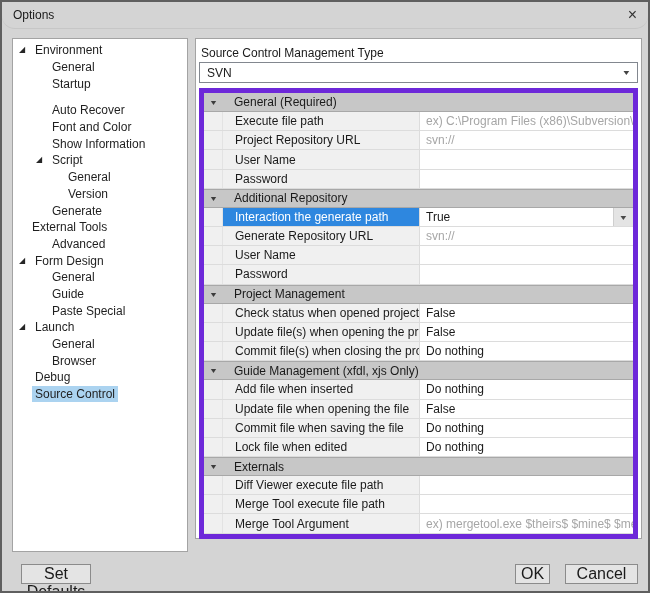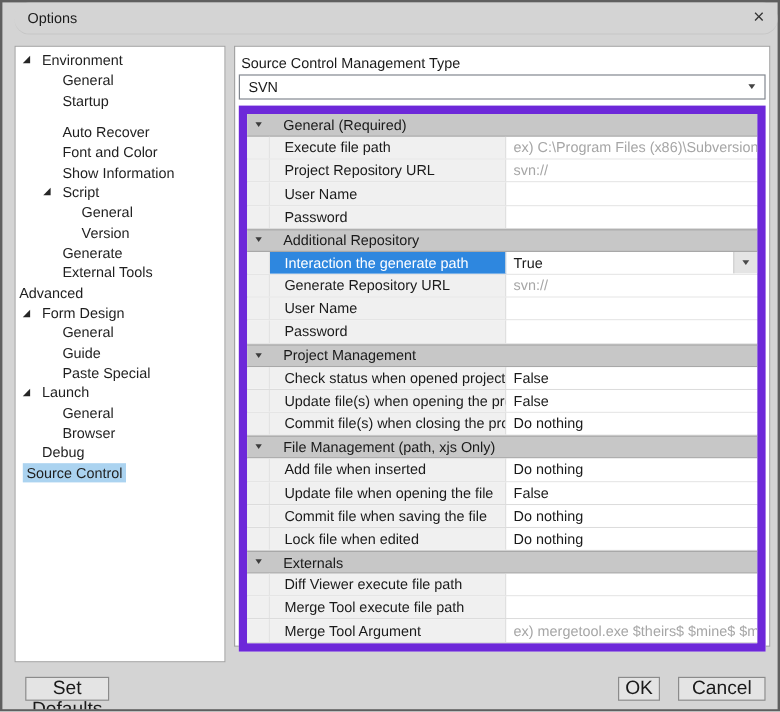--- a/index.html
+++ b/index.html
@@ -1,37 +1,37 @@
 <!DOCTYPE html>
 <html><head>
 <meta charset="utf-8">
 <style>
   html,body{margin:0;padding:0;background:#f0f0f0;}
   .dialog{
     position:relative;width:650px;height:593px;box-sizing:border-box;
     background:#d4d4d4;border:2px solid #5f5f5f;
     font-family:"Liberation Sans",sans-serif;overflow:hidden;
   }
-  .titlebar{position:absolute;left:10px;top:0;right:0;height:27px;display:flex;align-items:center;
+  .titlebar{position:absolute;left:0;top:0;right:0;height:27px;display:flex;align-items:center;
     padding:0 11px;box-sizing:border-box;border-bottom:1px solid #c6c6c6;background:#d4d4d4;border-radius:13px;}
   .title{font-size:12px;color:#1a1a1a;}
   .close{margin-left:auto;font-size:16px;color:#333;line-height:1;cursor:default;}
   .tree-panel{position:absolute;left:10px;top:36px;width:176px;height:514px;box-sizing:border-box;
     background:#fff;border:1px solid #a3a3a3;padding-top:3px;overflow:hidden;}
   .tree-item{height:16.7px;display:flex;align-items:center;font-size:12px;color:#1f1f1f;white-space:nowrap;}
   .twisty{width:13px;flex:none;font-size:8px;color:#262626;line-height:1;}
   .tree-label{padding:1px 3px;border-radius:0;}
   .tree-label.sel{background:#abd3f0;}
   .right-panel{position:absolute;left:193px;top:36px;width:447px;height:501px;box-sizing:border-box;
     background:#fff;border:1px solid #a3a3a3;}
   .scm-label{position:absolute;left:5px;top:7px;font-size:12px;color:#1a1a1a;}
   .combo{position:absolute;left:3px;top:23px;width:439px;height:21px;box-sizing:border-box;
     background:#fff;border:1px solid #82878f;display:flex;align-items:center;padding:0 7px;font-size:12px;color:#1a1a1a;}
   .combo-arrow{margin-left:auto;font-size:7px;color:#444;transform:scaleX(1.4);}
-  .grid{position:absolute;left:3px;top:49px;width:439px;box-sizing:border-box;border:7px solid #6d28d9;background:#fff;}
+  .grid{position:absolute;left:3px;top:49px;width:439px;box-sizing:border-box;border:5px solid #6d28d9;background:#fff;}
   .row{display:flex;height:19.17px;box-sizing:border-box;border-bottom:1px solid #dcdcdc;align-items:stretch;}
   .g-row{background:#c7c7c7;border-bottom:1px solid #a8a8a8;border-top:1px solid #a8a8a8;}
   .g-row:first-child{border-top:none;}
   .gutter{width:18px;flex:none;background:#f0f0f0;border-right:1px solid #e3e3e3;
     display:flex;align-items:center;justify-content:center;}
   .g-row .gutter{background:transparent;border-right:none;}
   .g-tri{font-size:7px;color:#3c3c3c;line-height:1;transform:scaleX(1.3);}
   .g-label{font-size:12px;color:#1a1a1a;display:flex;align-items:center;padding-left:12px;}
   .name{width:197px;flex:none;box-sizing:border-box;background:#f0f0f0;font-size:12px;color:#1a1a1a;
     display:flex;align-items:center;padding-left:12px;border-right:1px solid #dcdcdc;
@@ -84,24 +84,24 @@
       </div>
       <div class="tree-item" style="padding-left: 52px;">
         <span class="tree-label">General</span>
       </div>
       <div class="tree-item" style="padding-left: 52px;">
         <span class="tree-label">Version</span>
       </div>
       <div class="tree-item" style="padding-left: 36px;">
         <span class="tree-label">Generate</span>
       </div>
-      <div class="tree-item" style="padding-left: 36px;">
+      <div class="tree-item" style="padding-left: 16px;">
         <span class="tree-label">External Tools</span>
       </div>
-      <div class="tree-item" style="">
+      <div class="tree-item" style="padding-left: 36px;">
         <span class="tree-label">Advanced</span>
       </div>
       <div class="tree-item" style="padding-left: 6px;">
         <span class="twisty">◢</span>
         <span class="tree-label">Form Design</span>
       </div>
       <div class="tree-item" style="padding-left: 36px;">
         <span class="tree-label">General</span>
       </div>
       <div class="tree-item" style="padding-left: 36px;">
@@ -116,21 +116,21 @@
       </div>
       <div class="tree-item" style="padding-left: 36px;">
         <span class="tree-label">General</span>
       </div>
       <div class="tree-item" style="padding-left: 36px;">
         <span class="tree-label">Browser</span>
       </div>
       <div class="tree-item" style="padding-left: 19px;">
         <span class="tree-label">Debug</span>
       </div>
-      <div class="tree-item" style="padding-left: 6px;">
+      <div class="tree-item" style="padding-left: 19px;">
         <span class="tree-label sel">Source Control</span>
       </div>
     </div>
 
   <div class="right-panel">
     <div class="scm-label">Source Control Management Type</div>
     <div class="combo">
       <span>SVN</span>
       <span class="combo-arrow">▼</span>
     </div>
@@ -230,21 +230,21 @@
           <div class="gutter"></div>
           <div class="name">Commit file(s) when closing the project</div>
           <div class="value">
             <span>Do nothing</span>
           </div>
         </div>
         <div class="row g-row">
           <div class="gutter">
             <span class="g-tri">▼</span>
           </div>
-          <div class="g-label">File Management (path, xjs Only)</div>
+          <div class="g-label">Guide Management (xfdl, xjs Only)</div>
         </div>
         <div class="row">
           <div class="gutter"></div>
           <div class="name">Add file when inserted</div>
           <div class="value">
             <span>Do nothing</span>
           </div>
         </div>
         <div class="row">
           <div class="gutter"></div>

